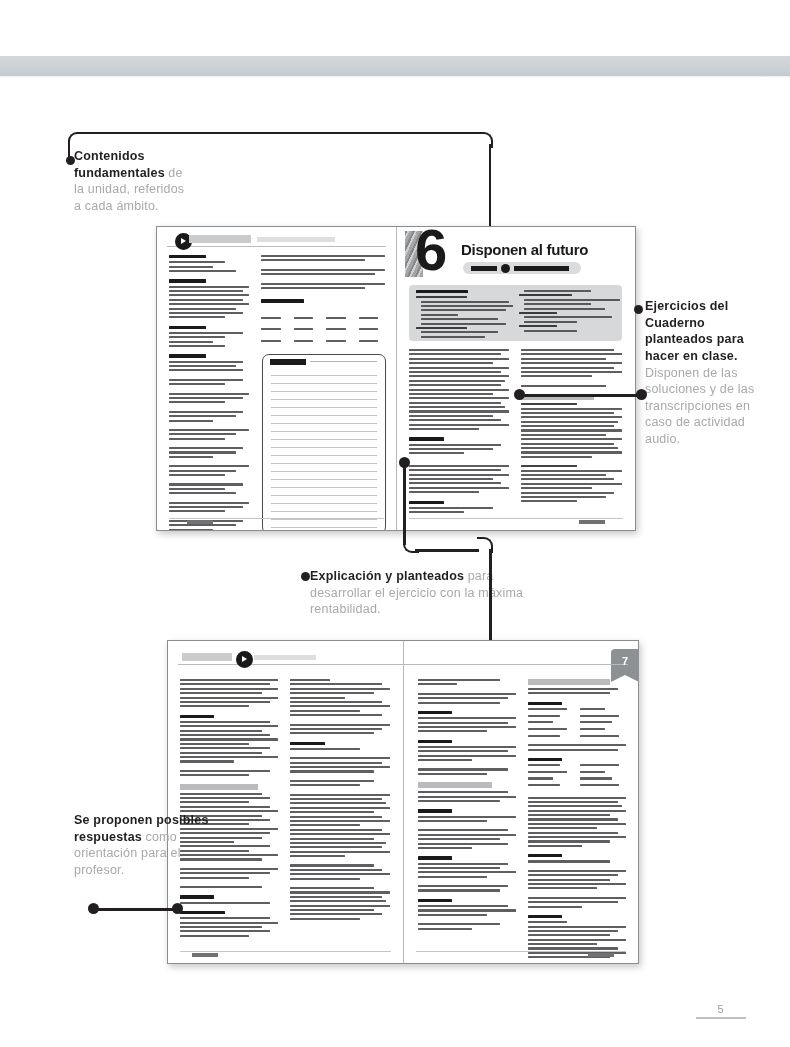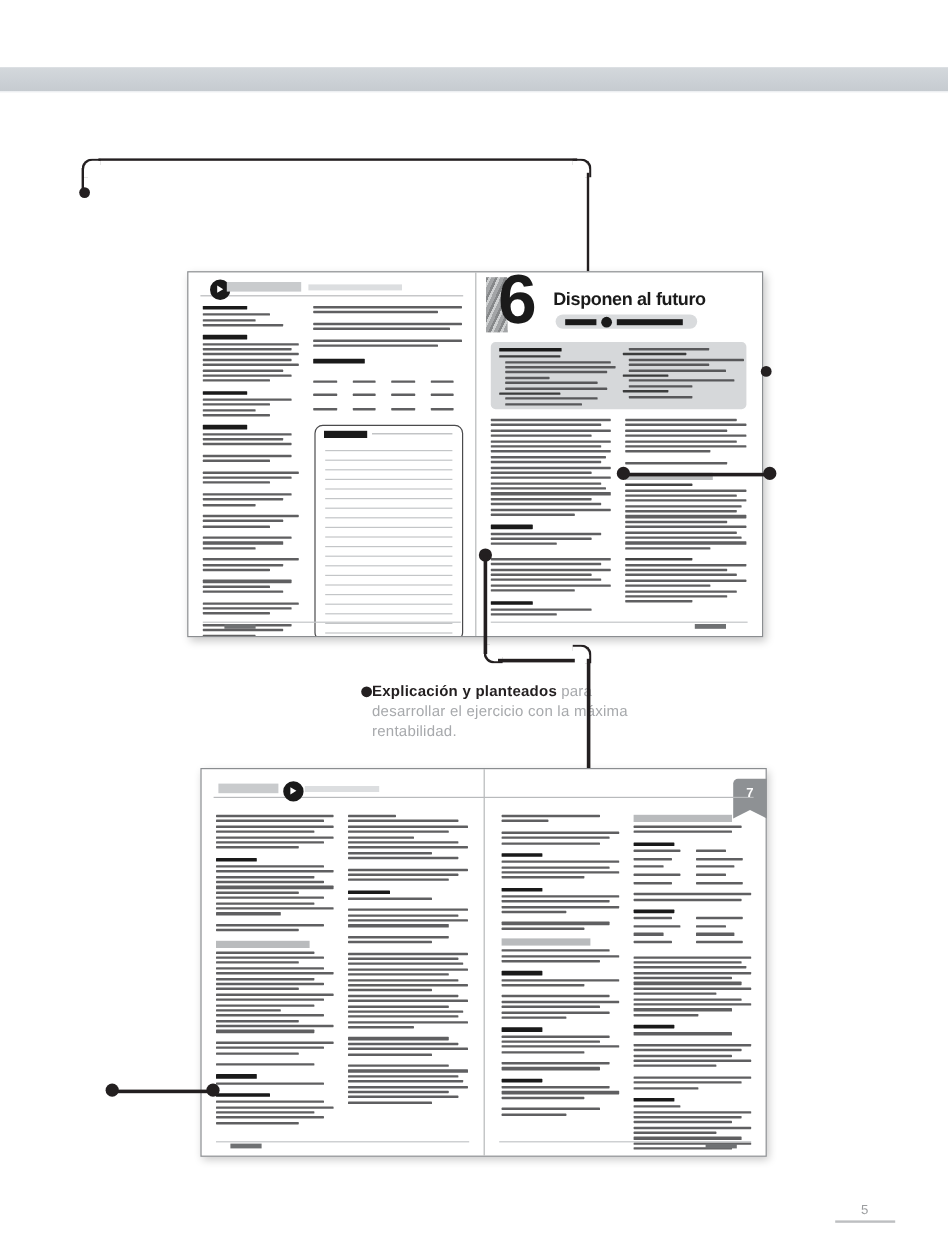--- a/index.html
+++ b/index.html
@@ -147,20 +147,24 @@
   .mini-rule{position:absolute;bottom:11px;height:1px;background:#c3c5c7;}
 </style>
 </head>
 <body>
 
 <div class="page">
 
   <div class="top-band"></div>
 
   <div class="bullet-dot" style="left:66px;top:156px;"></div>
+  <div class="callout c1">
+    <span class="bold">Contenidos fundamentales</span>
+    <span class="light">de la unidad, referidos a cada ámbito.</span>
+  </div>
 
   <div class="conn" style="left:68px;top:140px;width:2px;height:22px;"></div>
   <div class="conn-corner" style="left:68px;top:132px;width:14px;height:14px;border-right:none;border-bottom:none;border-top-left-radius:9px;"></div>
   <div class="conn" style="left:82px;top:132px;width:399px;height:2px;"></div>
   <div class="conn-corner" style="left:477px;top:132px;width:14px;height:14px;border-left:none;border-bottom:none;border-top-right-radius:9px;"></div>
   <div class="conn" style="left:489px;top:144px;width:2px;height:135px;"></div>
   <div class="conn-dot" style="left:484px;top:273px;"></div>
 
   <div class="spread spread-top">
     <div class="spine" style="left:239px;"></div>
@@ -410,20 +414,24 @@
           <div class="tx l3"></div>
           <div class="tx l5"></div>
       </div>
 
       <div class="mini-rule" style="left:12px;right:12px;"></div>
       <div class="mini-folio" style="right:30px;"></div>
     </div>
   </div>
 
   <div class="bullet-dot" style="left:634px;top:305px;"></div>
+  <div class="callout c2">
+    <span class="bold">Ejercicios del Cuaderno planteados para hacer en clase.</span>
+    <span class="light">Disponen de las soluciones y de las transcripciones en caso de actividad audio.</span>
+  </div>
   <div class="conn" style="left:519px;top:394px;width:122px;height:2.5px;"></div>
   <div class="conn-dot" style="left:514px;top:389px;"></div>
   <div class="conn-dot" style="left:636px;top:389px;"></div>
 
   <div class="bullet-dot" style="left:301px;top:572px;"></div>
   <div class="callout c3">
     <span class="bold">Explicación y planteados</span>
     <span class="light">para desarrollar el ejercicio con la máxima rentabilidad.</span>
   </div>
 
@@ -698,20 +706,24 @@
           <div class="tx l3"></div>
         <div class="gap"></div>
 
       </div>
 
       <div class="mini-rule" style="left:12px;right:12px;"></div>
       <div class="mini-folio" style="right:24px;"></div>
     </div>
   </div>
 
+  <div class="callout c4">
+    <span class="bold">Se proponen posibles respuestas</span>
+    <span class="light">como orientación para el profesor.</span>
+  </div>
   <div class="conn" style="left:94px;top:908px;width:83px;height:3px;"></div>
   <div class="conn-dot" style="left:88px;top:903px;"></div>
   <div class="conn-dot" style="left:172px;top:903px;"></div>
 
   <div class="folio">
     <div class="folio-num">5</div>
     <div class="folio-rule"></div>
   </div>
 
 </div>

